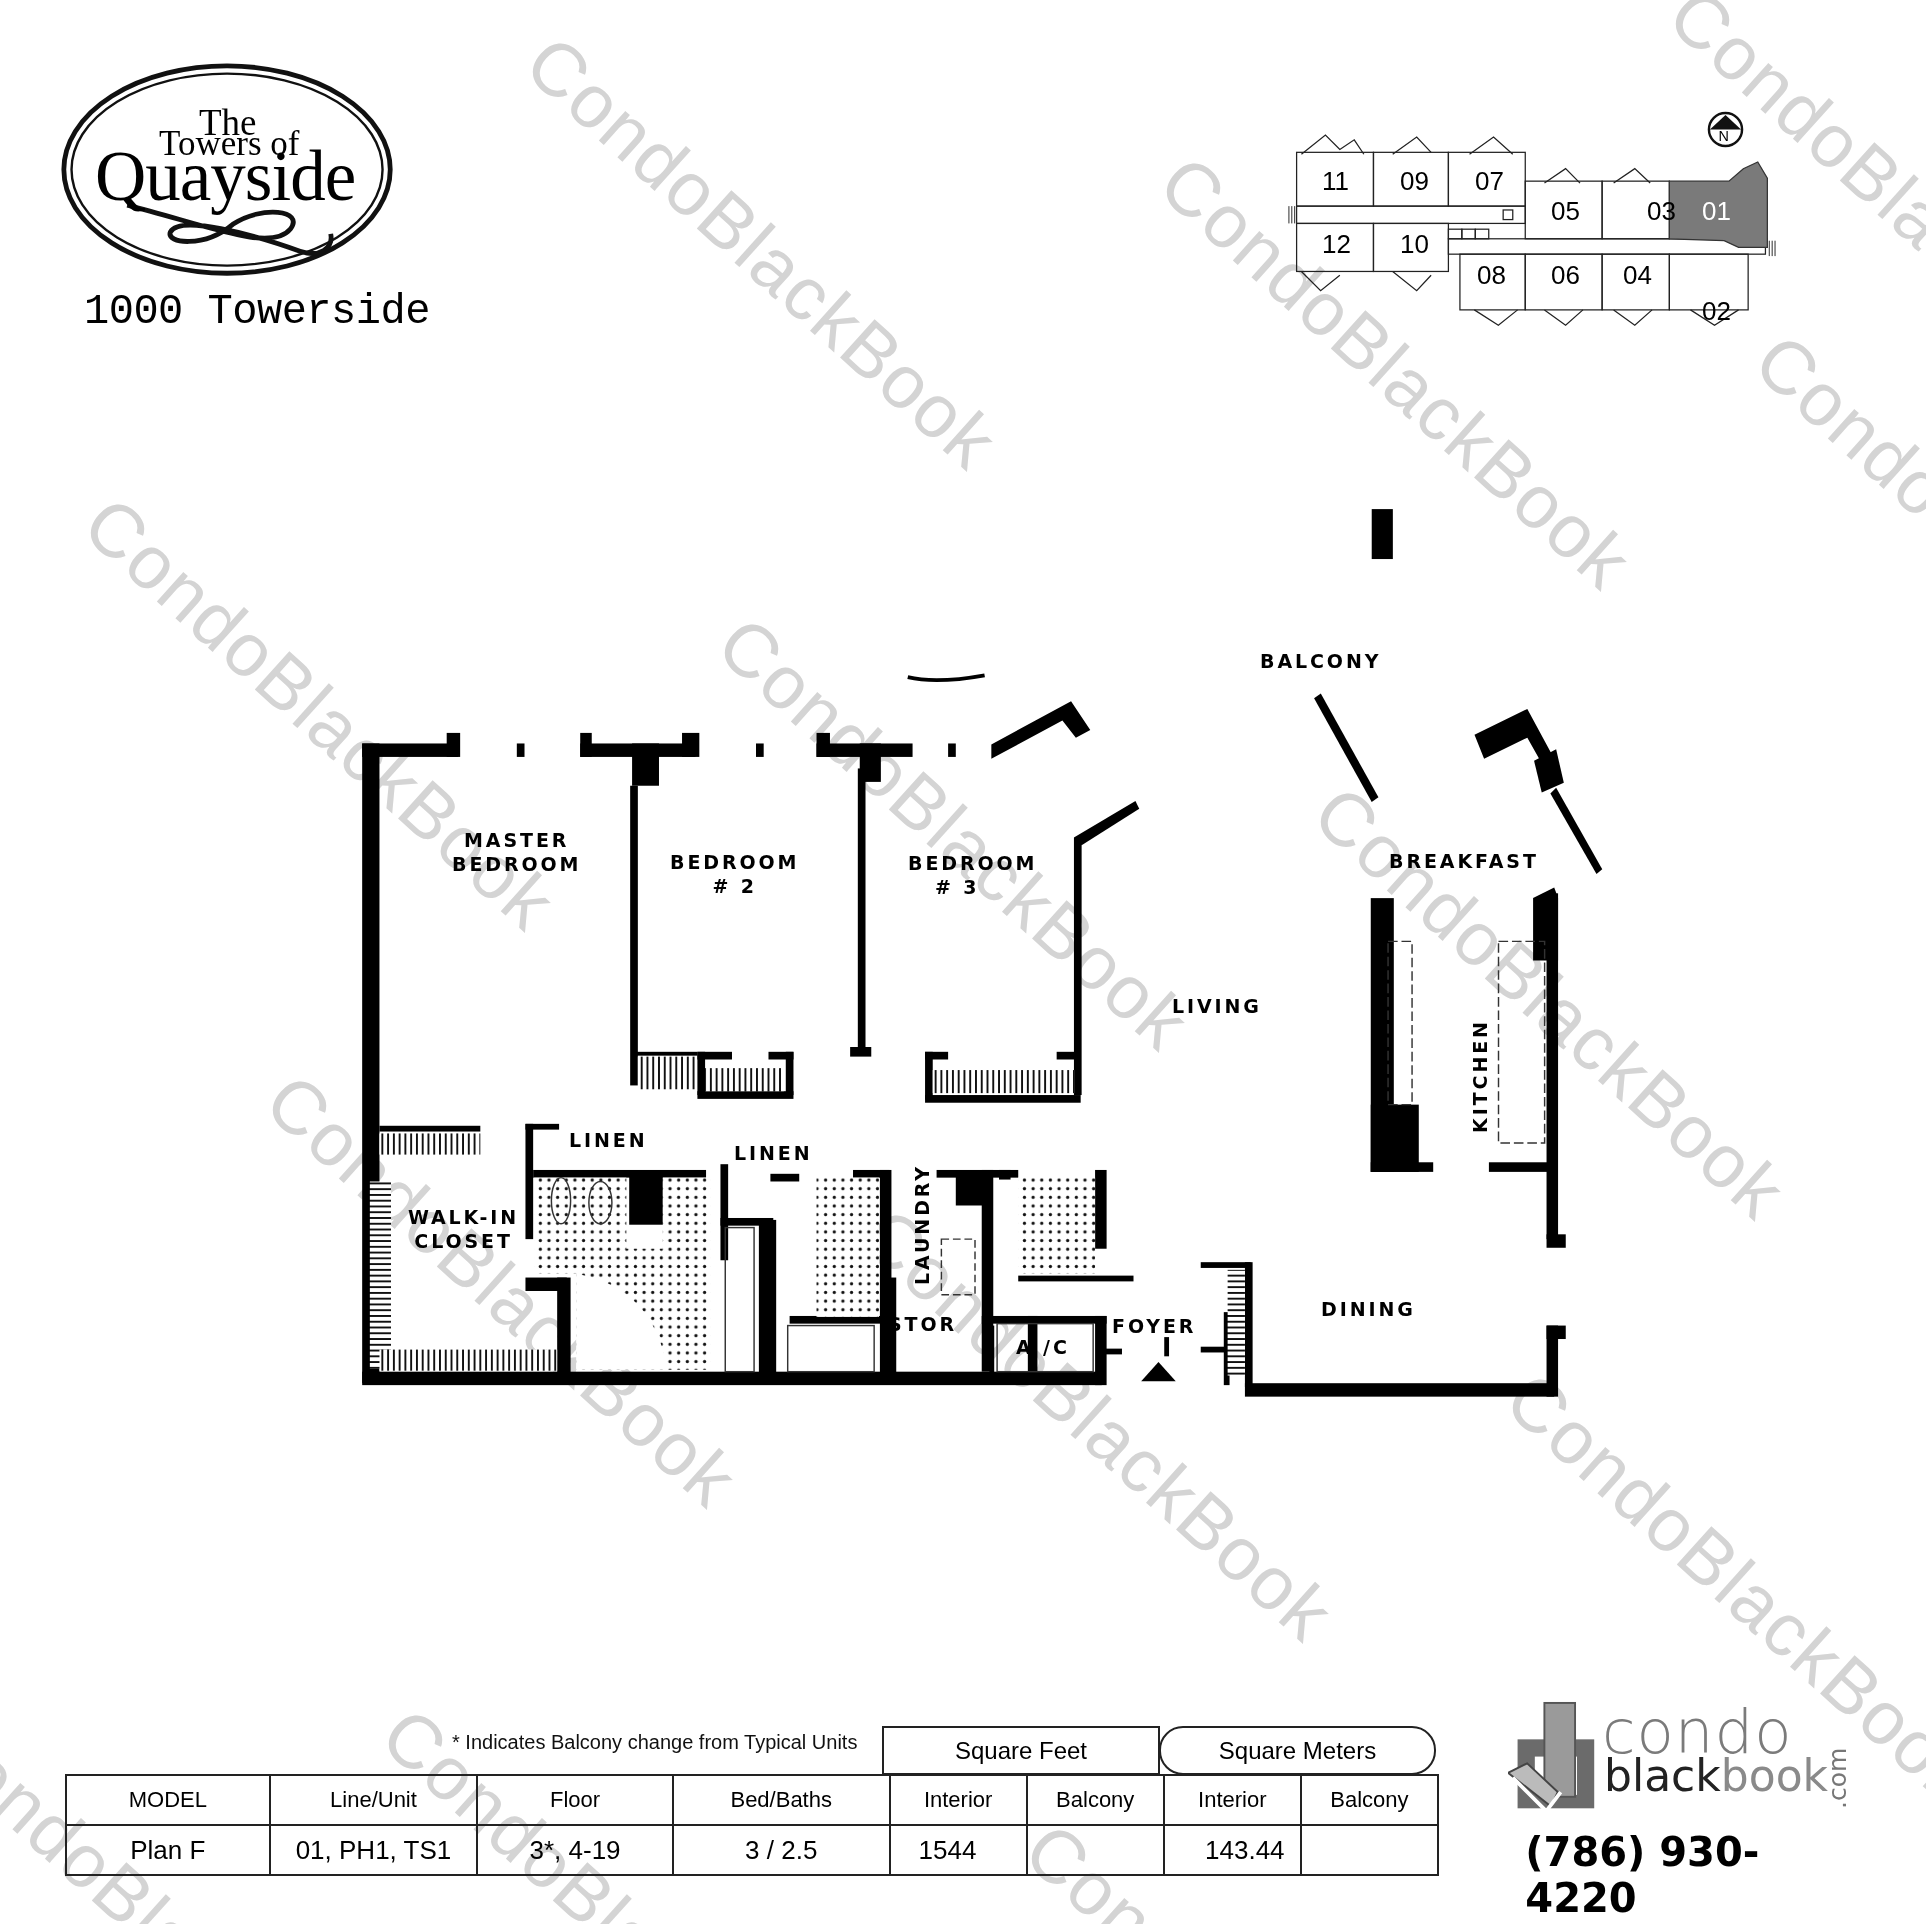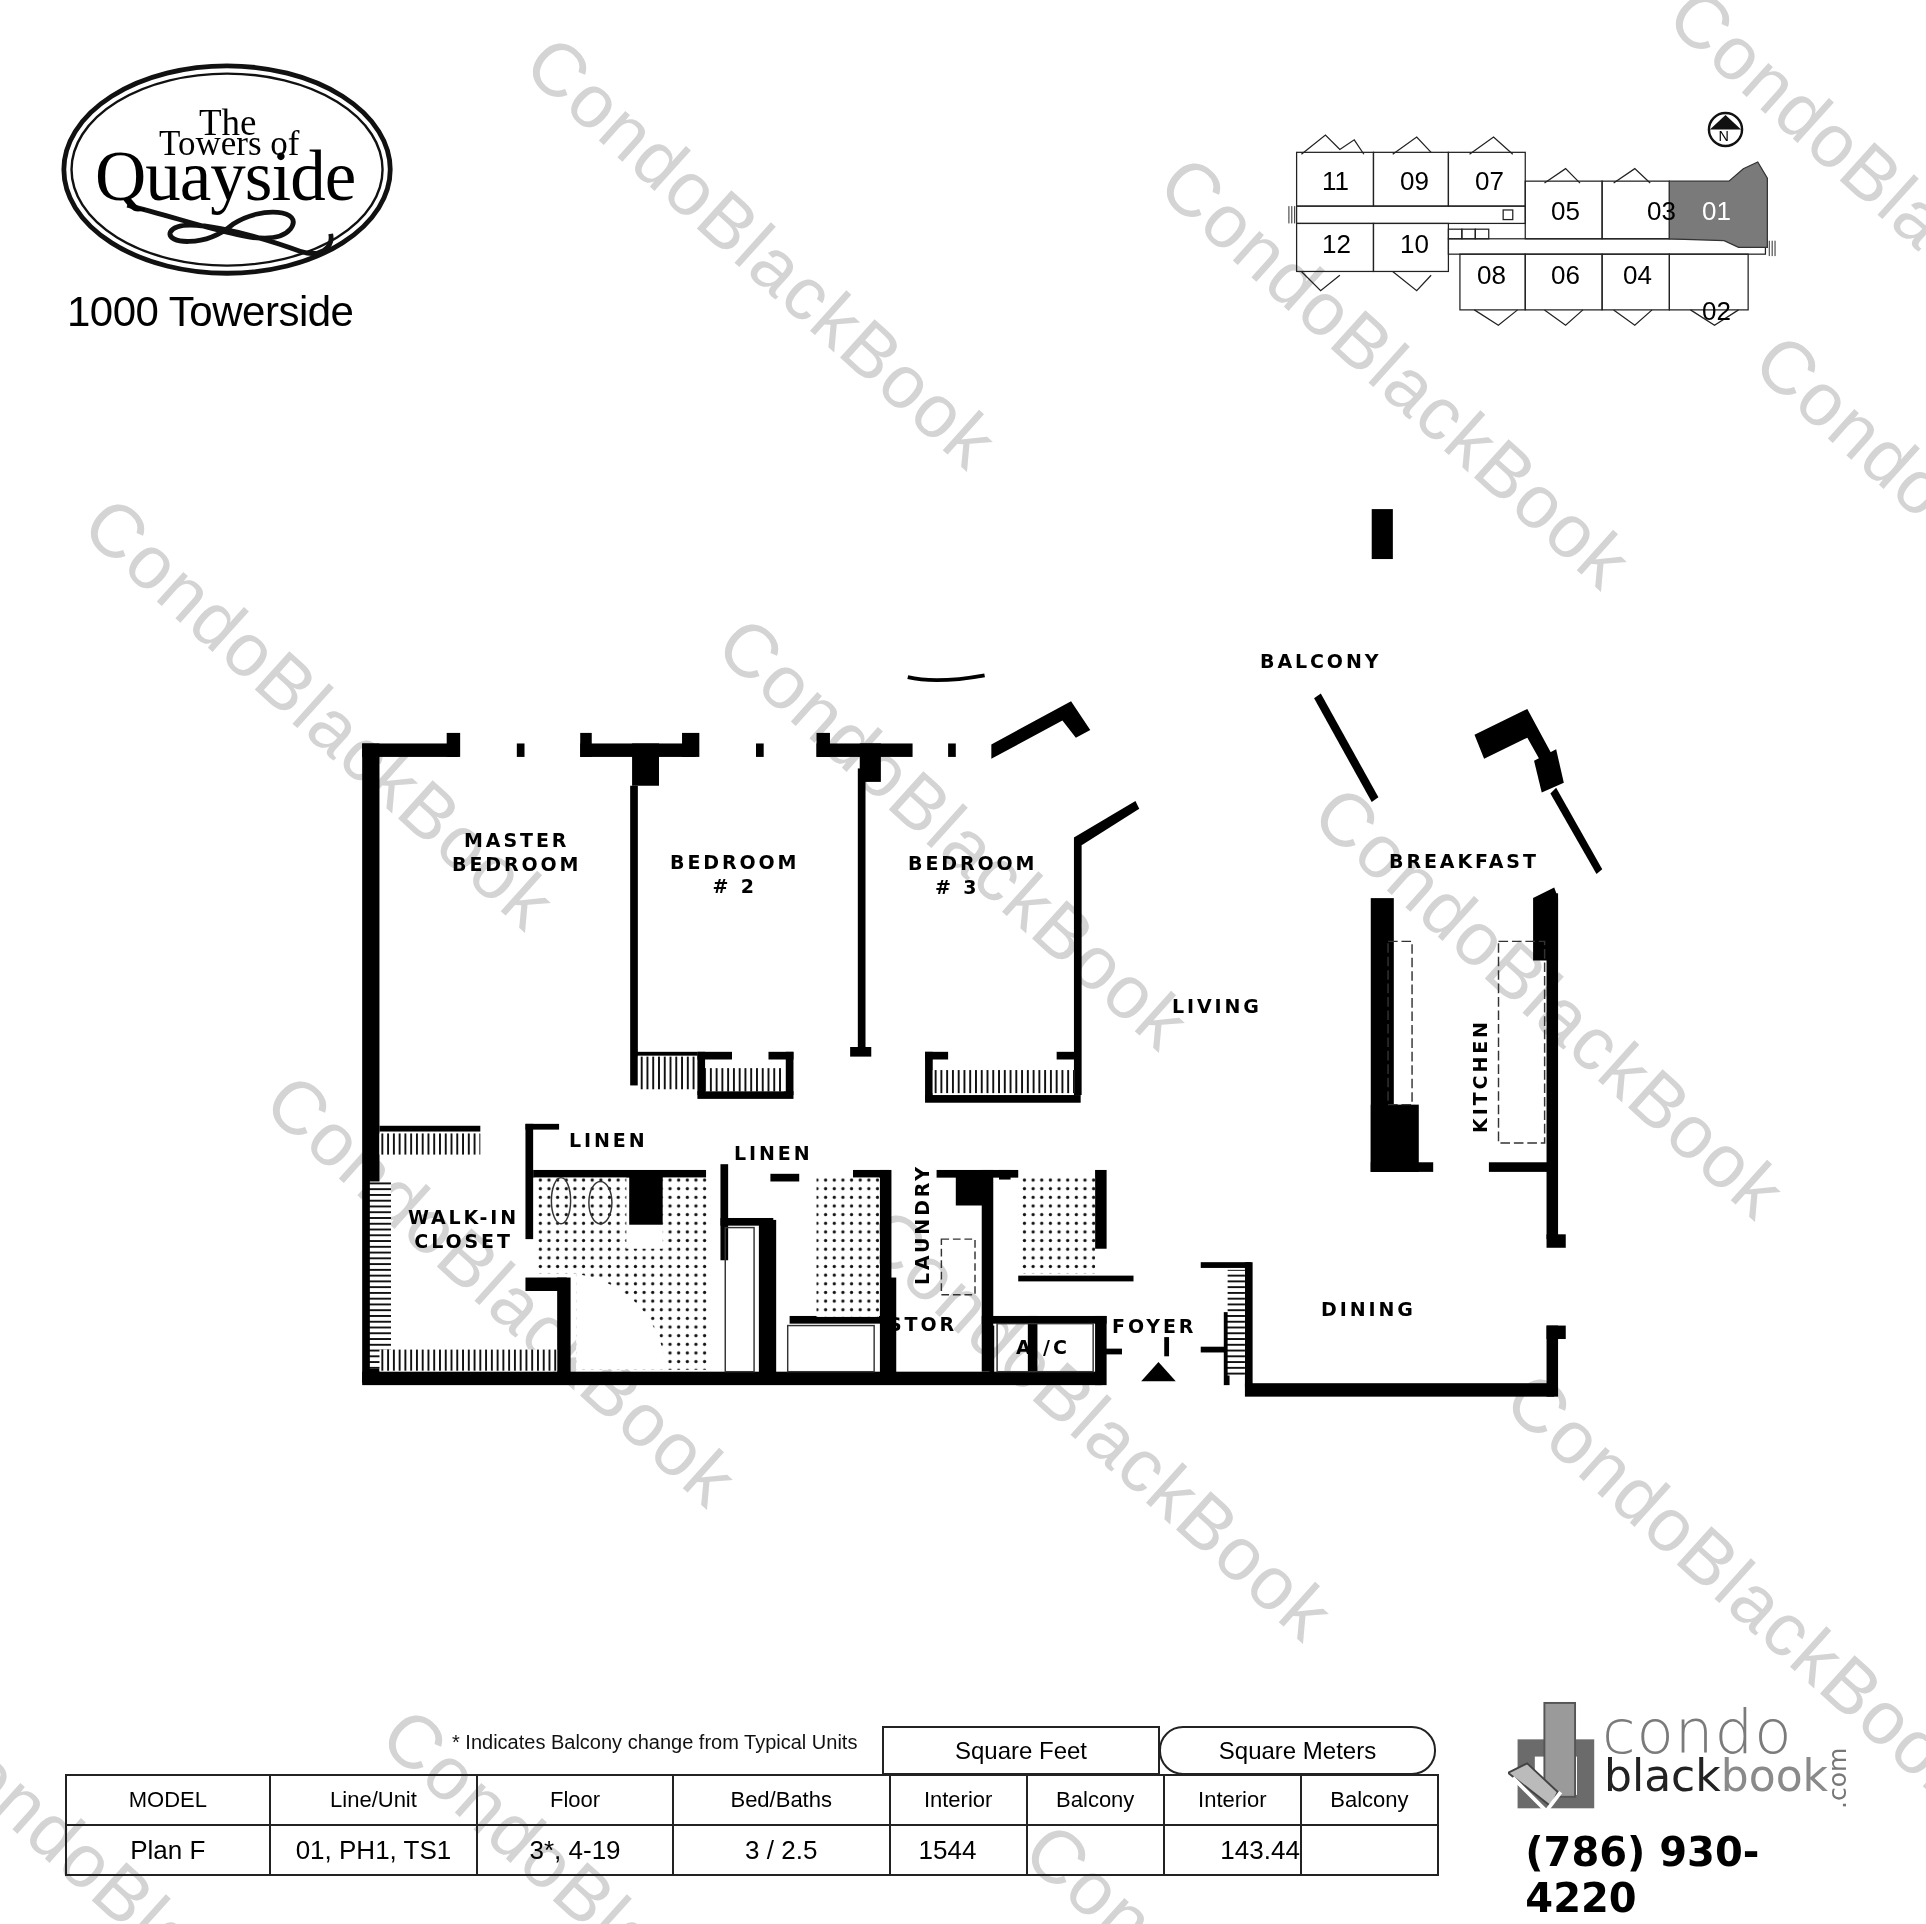--- a/index.html
+++ b/index.html
@@ -2,21 +2,21 @@
 <html><head>
 <meta charset="utf-8">
 <style>
   html, body { margin:0; padding:0; background:#ffffff; }
   body { width:1926px; height:1924px; position:relative; overflow:hidden; font-family:"Liberation Sans", sans-serif; color:#000; }
   .abs { position:absolute; }
   
   .wm { position:absolute; font-family:"Liberation Sans", sans-serif; font-size:75px; color:#d4d4d4; transform-origin:0 0; transform:rotate(42deg); white-space:nowrap; letter-spacing:1.9px; pointer-events:none; z-index:0; }
   
   .logo-wrap { left:60px; top:61px; width:336px; height:221px; }
-  .logo-addr { left:67px; top:288px; font-size:42px; letter-spacing:-0.5px; font-family:Liberation Sans, sans-serif; }
+  .logo-addr { left:84px; top:288px; font-size:42px; letter-spacing:-0.5px; font-family:Liberation Mono, monospace; }
   .logo-the { font-family:"Liberation Serif", serif; font-size:37px; }
   
   .kp { left:1287px; top:106px; width:538px; height:231px; }
   .kp-label { position:absolute; font-size:26px; font-family:"Liberation Sans", sans-serif; }
   
   .room { position:absolute; font-family:"DejaVu Sans", sans-serif; font-weight:bold; font-size:19px; letter-spacing:2.9px; line-height:24px; text-align:center; z-index:3; }
   .room.v { transform:rotate(-90deg); transform-origin:center center; }
   
   .tbl-note { left:452px; top:1731px; font-size:20px; color:#111; }
   table.spec { position:absolute; border-collapse:collapse; font-size:22px; z-index:2; }
@@ -317,21 +317,21 @@
     <td style="width:134px;">Interior</td>
     <td style="width:134px;">Balcony</td>
   </tr>
   <tr style="font-size:26px;">
     <td style="height:48px;">Plan F</td>
     <td>01, PH1, TS1</td>
     <td>3*, 4-19</td>
     <td>3 / 2.5</td>
     <td style="text-align:left; padding-left:28px;">1544</td>
     <td></td>
-    <td style="text-align:right; padding-left:25px;">143.44</td>
+    <td style="text-align:center; padding-left:25px;">143.44</td>
     <td></td>
   </tr>
 </tbody>
   </table>
 
 <div class="abs brand" style="z-index:2;">
   <div class="abs" style="left:0; top:4.8px; width:91px; height:115px;">
     <svg width="91" height="115" viewBox="0 0 95 120">
       <rect x="10" y="40" width="80" height="72" fill="#6b6b6b"></rect>
       <rect x="28" y="58" width="44" height="40" fill="#fff"></rect>

